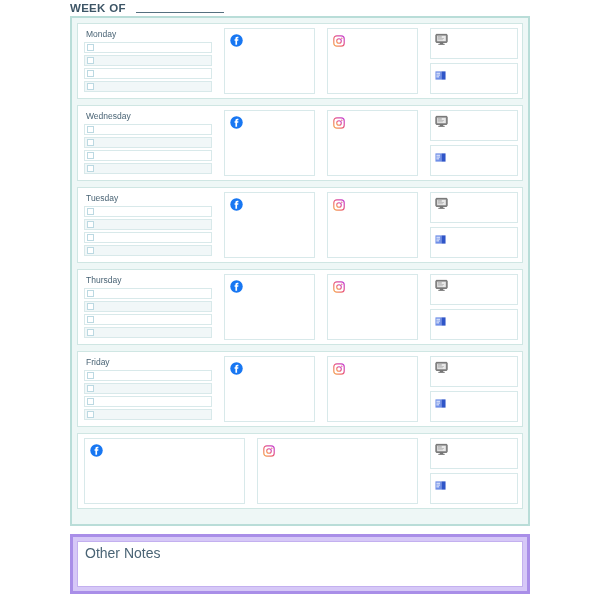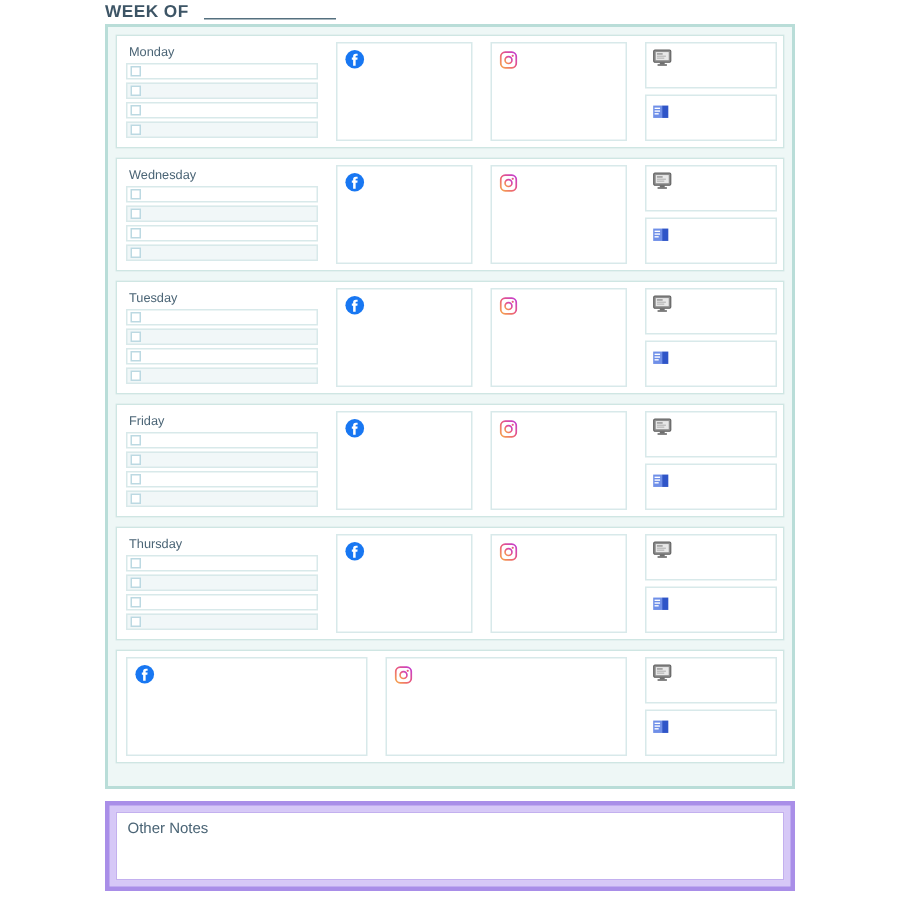--- a/index.html
+++ b/index.html
@@ -157,21 +157,21 @@
   }
   .notes-inner {
     box-sizing: border-box;
     width: 100%;
     height: 100%;
     border: 1px solid #c3b0ef;
     background: #ffffff;
     padding: 5px 7px;
   }
   .notes-label {
-    font-size: 10px;
+    font-size: 14px;
     color: #4a6475;
     font-family: "Liberation Sans", sans-serif;
     line-height: 12px;
   }
 </style>
 </head>
 <body>
 
 <div id="page">
 
@@ -353,21 +353,21 @@
                 <rect x="14" y="3" width="9" height="18" fill="#2f55c8"></rect>
                 <rect x="3" y="6" width="8" height="2" fill="#ffffff"></rect>
                 <rect x="3" y="10" width="8" height="2" fill="#ffffff"></rect>
                 <rect x="3" y="14" width="6" height="2" fill="#ffffff"></rect>
               </svg></span>
           </div>
         </div>
       </div>
       <div class="day-row">
         <div class="col-checklist">
-          <div class="day-label">Friday</div>
+          <div class="day-label">Thursday</div>
           <div class="check-line">
             <span class="checkbox"></span>
           </div>
           <div class="check-line alt">
             <span class="checkbox"></span>
           </div>
           <div class="check-line">
             <span class="checkbox"></span>
           </div>
           <div class="check-line alt">
@@ -412,21 +412,21 @@
                 <rect x="14" y="3" width="9" height="18" fill="#2f55c8"></rect>
                 <rect x="3" y="6" width="8" height="2" fill="#ffffff"></rect>
                 <rect x="3" y="10" width="8" height="2" fill="#ffffff"></rect>
                 <rect x="3" y="14" width="6" height="2" fill="#ffffff"></rect>
               </svg></span>
           </div>
         </div>
       </div>
       <div class="day-row">
         <div class="col-checklist">
-          <div class="day-label">Thursday</div>
+          <div class="day-label">Friday</div>
           <div class="check-line">
             <span class="checkbox"></span>
           </div>
           <div class="check-line alt">
             <span class="checkbox"></span>
           </div>
           <div class="check-line">
             <span class="checkbox"></span>
           </div>
           <div class="check-line alt">

